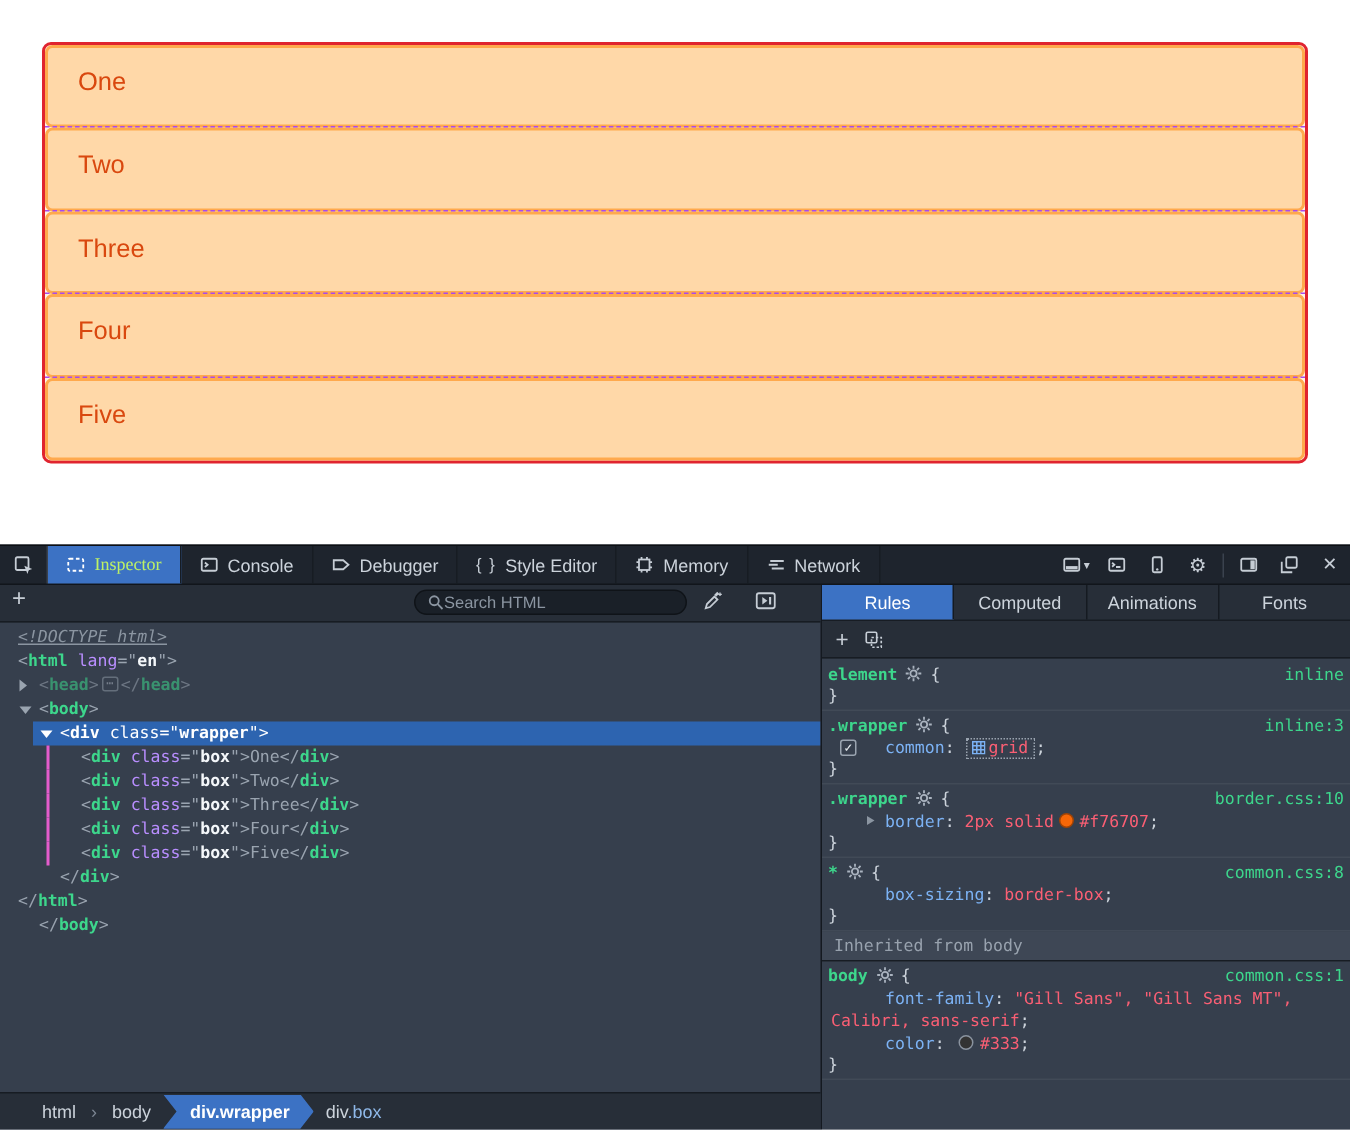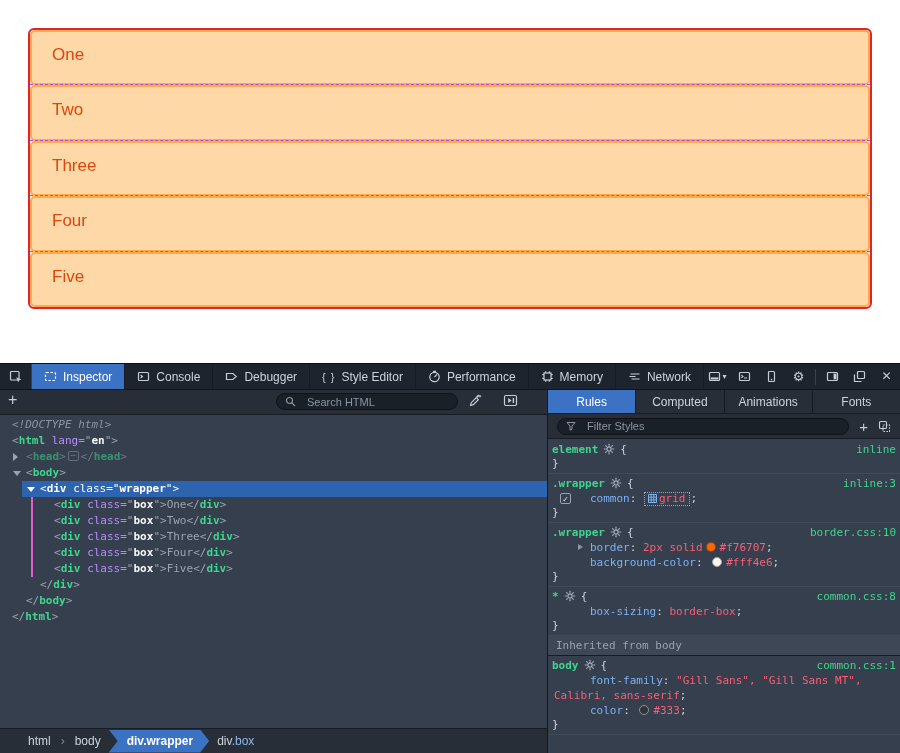--- a/index.html
+++ b/index.html
@@ -12,31 +12,31 @@
   
   .devtools{position:absolute;left:0;top:363px;width:900px;height:390px;background:#363f4d;border-top:1px solid #0c0f13;box-sizing:border-box;color:#ccd3db;}
   .icn svg{display:block;}
   .icn{display:inline-flex;align-items:center;justify-content:center;color:#c6cdd5;}
   .glyph{font-size:13px;line-height:13px;}
   .glyph-braces{font-size:11px;letter-spacing:1px;}
   
   .tabbar{height:26px;background:#1e242d;display:flex;align-items:stretch;border-bottom:1px solid #11151b;box-sizing:border-box;}
   .pick-btn{width:31px;display:flex;align-items:center;justify-content:center;border-right:1px solid #3a424e;}
   .tab{display:flex;align-items:center;gap:6px;padding:0 12px;font-size:12px;color:#ccd3db;border-right:1px solid #171c23;cursor:default;}
-  .tab.active{background:#3c72c4;color:#ffffff;}
+  .tab.active{background:#3c72c4;color:#bef264;font-family:Liberation Serif, serif;}
   .tab.active .icn{color:#fff;}
   .toolbox-buttons{margin-left:auto;display:flex;align-items:center;}
   .tbx-btn{width:27px;height:26px;display:flex;align-items:center;justify-content:center;gap:1px;}
   .tbx-divider{width:1px;height:16px;background:#3a424e;margin:0 3px;}
   .caret{font-size:8px;color:#c6cdd5;}
   
   .left-panel{position:absolute;top:26px;left:0;width:548px;bottom:0;border-right:1px solid #141920;box-sizing:border-box;display:flex;flex-direction:column;}
   .markup-toolbar{height:24px;background:#272e38;border-bottom:1px solid #171c23;position:relative;flex:none;}
   .add-node-btn{position:absolute;left:8px;top:1px;font-size:16px;color:#c6cdd5;}
-  .pill{background:#1a2028;border:1px solid #0f1318;border-radius:9px;height:17px;display:flex;align-items:center;padding:0 8px;gap:11px;box-sizing:border-box;}
+  .pill{background:#1a2028;border:1px solid #0f1318;border-radius:9px;height:17px;display:flex;align-items:center;padding:0 8px;gap:0;box-sizing:border-box;}
   .pill input{background:transparent;border:none;outline:none;color:#ccd3db;font-size:11px;width:100%;padding:0;font-family:"Liberation Sans",sans-serif;}
   .pill input::placeholder{color:#8b95a1;}
   .search-pill{position:absolute;left:276px;top:3px;width:182px;}
   .eyedropper-btn{position:absolute;left:468px;top:4px;}
   .boxedplay-btn{position:absolute;left:503px;top:4px;}
   
   .markup-view{flex:1;overflow:hidden;font-family:"DejaVu Sans Mono",monospace;font-size:11px;padding-top:2px;position:relative;}
   .mrow{height:16px;line-height:16px;white-space:pre;position:relative;}
   .mrow.selected{background:linear-gradient(to right,transparent 22px,#2d64b0 22px);}
   .mrow.selected span{color:#fff !important;}
@@ -44,21 +44,21 @@
   .mrow.guide::before{content:"";position:absolute;left:31px;top:0;bottom:0;width:2px;background:#e35ccc;}
   .m-arrow{position:absolute;top:6px;width:0;height:0;}
   .m-arrow.down{border:4px solid transparent;border-top:5px solid #9aa4b0;border-bottom:none;}
   .m-arrow.right{border:4px solid transparent;border-left:5px solid #9aa4b0;border-right:none;top:4px;}
   .mrow.selected .m-arrow.down{border-top-color:#fff;}
   .punct{color:#9aa4b0;}
   .tag{color:#3dd68c;font-weight:bold;}
   .attr{color:#b98eff;}
   .aval{color:#f4f7fa;font-weight:bold;}
   .tnode{color:#9aa4b0;}
-  .doctype{color:#8b95a1;font-style:italic;}
+  .doctype{color:#8b95a1;font-style:italic;text-decoration:underline;}
   .badge{display:inline-block;border:1px solid #8b95a1;border-radius:2px;font-size:8px;line-height:8px;padding:0 2px;vertical-align:2px;margin:0 2px;color:#aab3bf;}
   
   .breadcrumbs{height:25px;background:#272e38;border-top:1px solid #171c23;display:flex;align-items:center;font-size:12px;padding-left:18px;flex:none;box-sizing:border-box;}
   .crumb{padding:0 10px;color:#ccd3db;}
   .crumb-sep{color:#7d8794;}
   .crumb.sel{background:#3c72c4;color:#fff;font-weight:bold;padding:4px 16px 5px 18px;clip-path:polygon(0 0,calc(100% - 9px) 0,100% 50%,calc(100% - 9px) 100%,0 100%,9px 50%);margin:0 -2px;}
   .crumb-cls{color:#8fb8e8;}
   
   .right-panel{position:absolute;top:26px;left:548px;right:0;bottom:0;display:flex;flex-direction:column;}
   .sidebar-tabs{height:24px;display:flex;background:#272e38;border-bottom:1px solid #171c23;flex:none;box-sizing:border-box;}
@@ -146,29 +146,20 @@
         </div>
         <div class="tab">
           <span class="icn">
             <span class="glyph-braces">{ }</span>
           </span>
           <span>Style Editor</span>
         </div>
         <div class="tab">
           <span class="icn">
             <svg width="13" height="13" viewBox="0 0 13 13" fill="none" stroke="currentColor" stroke-width="1.2">
-              <circle cx="6.5" cy="7" r="4.7"></circle>
-              <path d="M6.5 7l2.6-2.6M5 1.3h3"></path>
-            </svg>
-          </span>
-          <span>Performance</span>
-        </div>
-        <div class="tab">
-          <span class="icn">
-            <svg width="13" height="13" viewBox="0 0 13 13" fill="none" stroke="currentColor" stroke-width="1.2">
               <rect x="3" y="3" width="7" height="7"></rect>
               <path d="M4.7 1.3V3M8.3 1.3V3M4.7 10v1.7M8.3 10v1.7M1.3 4.7H3M1.3 8.3H3M10 4.7h1.7M10 8.3h1.7"></path>
             </svg>
           </span>
           <span>Memory</span>
         </div>
         <div class="tab">
           <span class="icn">
             <svg width="13" height="13" viewBox="0 0 13 13" fill="none" stroke="currentColor" stroke-width="1.2">
               <path d="M2.5 4h9M1.5 6.5h6M3.5 9h8"></path>
@@ -265,48 +256,40 @@
         <div class="mrow"><span class="mtok" style="padding-left: 12px; display: inline-block;"><span class="punct">&lt;</span><span class="tag">html</span><span class="punct"> </span><span class="attr">lang</span><span class="punct">="</span><span class="aval">en</span><span class="punct">"&gt;</span></span></div>
         <div class="mrow dim"><span class="m-arrow right" style="left: 13px;"></span><span class="mtok" style="padding-left: 26px; display: inline-block;"><span class="punct">&lt;</span><span class="tag">head</span><span class="punct">&gt;</span><span class="badge">⋯</span><span class="punct">&lt;/</span><span class="tag">head</span><span class="punct">&gt;</span></span></div>
         <div class="mrow"><span class="m-arrow down" style="left: 13px;"></span><span class="mtok" style="padding-left: 26px; display: inline-block;"><span class="punct">&lt;</span><span class="tag">body</span><span class="punct">&gt;</span></span></div>
         <div class="mrow selected"><span class="m-arrow down" style="left: 27px;"></span><span class="mtok" style="padding-left: 40px; display: inline-block;"><span class="punct">&lt;</span><span class="tag">div</span><span class="punct"> </span><span class="attr">class</span><span class="punct">="</span><span class="aval">wrapper</span><span class="punct">"&gt;</span></span></div>
         <div class="mrow guide"><span class="mtok" style="padding-left: 54px; display: inline-block;"><span class="punct">&lt;</span><span class="tag">div</span><span class="punct"> </span><span class="attr">class</span><span class="punct">="</span><span class="aval">box</span><span class="punct">"&gt;</span><span class="tnode">One</span><span class="punct">&lt;/</span><span class="tag">div</span><span class="punct">&gt;</span></span></div>
         <div class="mrow guide"><span class="mtok" style="padding-left: 54px; display: inline-block;"><span class="punct">&lt;</span><span class="tag">div</span><span class="punct"> </span><span class="attr">class</span><span class="punct">="</span><span class="aval">box</span><span class="punct">"&gt;</span><span class="tnode">Two</span><span class="punct">&lt;/</span><span class="tag">div</span><span class="punct">&gt;</span></span></div>
         <div class="mrow guide"><span class="mtok" style="padding-left: 54px; display: inline-block;"><span class="punct">&lt;</span><span class="tag">div</span><span class="punct"> </span><span class="attr">class</span><span class="punct">="</span><span class="aval">box</span><span class="punct">"&gt;</span><span class="tnode">Three</span><span class="punct">&lt;/</span><span class="tag">div</span><span class="punct">&gt;</span></span></div>
         <div class="mrow guide"><span class="mtok" style="padding-left: 54px; display: inline-block;"><span class="punct">&lt;</span><span class="tag">div</span><span class="punct"> </span><span class="attr">class</span><span class="punct">="</span><span class="aval">box</span><span class="punct">"&gt;</span><span class="tnode">Four</span><span class="punct">&lt;/</span><span class="tag">div</span><span class="punct">&gt;</span></span></div>
         <div class="mrow guide"><span class="mtok" style="padding-left: 54px; display: inline-block;"><span class="punct">&lt;</span><span class="tag">div</span><span class="punct"> </span><span class="attr">class</span><span class="punct">="</span><span class="aval">box</span><span class="punct">"&gt;</span><span class="tnode">Five</span><span class="punct">&lt;/</span><span class="tag">div</span><span class="punct">&gt;</span></span></div>
         <div class="mrow"><span class="mtok" style="padding-left: 40px; display: inline-block;"><span class="punct">&lt;/</span><span class="tag">div</span><span class="punct">&gt;</span></span></div>
+        <div class="mrow"><span class="mtok" style="padding-left: 12px; display: inline-block;"><span class="punct">&lt;/</span><span class="tag">html</span><span class="punct">&gt;</span></span></div>
         <div class="mrow"><span class="mtok" style="padding-left: 26px; display: inline-block;"><span class="punct">&lt;/</span><span class="tag">body</span><span class="punct">&gt;</span></span></div>
-        <div class="mrow"><span class="mtok" style="padding-left: 12px; display: inline-block;"><span class="punct">&lt;/</span><span class="tag">html</span><span class="punct">&gt;</span></span></div>
       </div>
     <div id="breadcrumbs" class="breadcrumbs">
         <div class="crumb">html</div>
         <span class="crumb-sep">›</span>
         <div class="crumb">body</div>
         <div class="crumb sel">div.wrapper</div>
         <div class="crumb"><span>div</span><span class="crumb-cls">.box</span></div>
       </div>
   </div>
 
   <div class="right-panel">
     <div id="sidebar-tabs" class="sidebar-tabs">
         <div class="sidebar-tab active">Rules</div>
         <div class="sidebar-tab">Computed</div>
         <div class="sidebar-tab">Animations</div>
         <div class="sidebar-tab">Fonts</div>
       </div>
     <div class="rules-toolbar">
-      <div class="pill filter-pill">
-        <span class="icn">
-            <svg width="10" height="10" viewBox="0 0 10 10" fill="none" stroke="#8b95a1" stroke-width="1">
-              <path d="M1 1.5h8L6 5v3.3L4 9.2V5L1 1.5z"></path>
-            </svg>
-          </span>
-        <input type="text" placeholder="Filter Styles" style="">
-      </div>
       <div class="add-rule-btn">+</div>
       <div class="icn">
           <svg width="13" height="13" viewBox="0 0 13 13" fill="none" stroke="#c6cdd5" stroke-width="1.1">
             <rect x="1.5" y="1.5" width="7" height="7" rx="1"></rect>
             <rect x="5" y="5" width="6.5" height="6.5" stroke-dasharray="1.6,1.3"></rect>
           </svg>
         </div>
     </div>
     <div id="rules-view" class="rules-view">
         <div class="rule">
@@ -333,21 +316,20 @@
           <div class="close-brace">}</div>
         </div>
         <div class="rule">
           <div class="sel-line"><span class="src-link">border.css:10</span><span class="selector">.wrapper</span><span class="icn sel-gear">
               <svg width="12" height="12" viewBox="0 0 12 12" fill="none" stroke="currentColor" stroke-width="1.2">
                 <circle cx="6" cy="6" r="2.1" stroke="#aab3bf"></circle>
                 <path stroke="#aab3bf" d="M6 .8v2M6 9.2v2M.8 6h2M9.2 6h2M2.3 2.3l1.4 1.4M8.3 8.3l1.4 1.4M9.7 2.3L8.3 3.7M3.7 8.3L2.3 9.7"></path>
               </svg>
             </span><span class="brace">{</span></div>
           <div class="decl"><span class="d-arrow"></span><span class="pname">border</span><span class="punc">: </span><span class="pval">2px solid</span><span class="swatch" style="background: rgb(247, 103, 7);"></span><span class="pval">#f76707</span><span class="punc">;</span></div>
-          <div class="decl"><span class="pname">background-color</span><span class="punc">: </span><span class="swatch" style="background: rgb(255, 244, 230); border-color: rgb(154, 164, 176);"></span><span class="pval">#fff4e6</span><span class="punc">;</span></div>
           <div class="close-brace">}</div>
         </div>
         <div class="rule">
           <div class="sel-line"><span class="src-link">common.css:8</span><span class="selector">*</span><span class="icn sel-gear">
               <svg width="12" height="12" viewBox="0 0 12 12" fill="none" stroke="currentColor" stroke-width="1.2">
                 <circle cx="6" cy="6" r="2.1" stroke="#aab3bf"></circle>
                 <path stroke="#aab3bf" d="M6 .8v2M6 9.2v2M.8 6h2M9.2 6h2M2.3 2.3l1.4 1.4M8.3 8.3l1.4 1.4M9.7 2.3L8.3 3.7M3.7 8.3L2.3 9.7"></path>
               </svg>
             </span><span class="brace">{</span></div>
           <div class="decl"><span class="pname">box-sizing</span><span class="punc">: </span><span class="pval">border-box</span><span class="punc">;</span></div>

